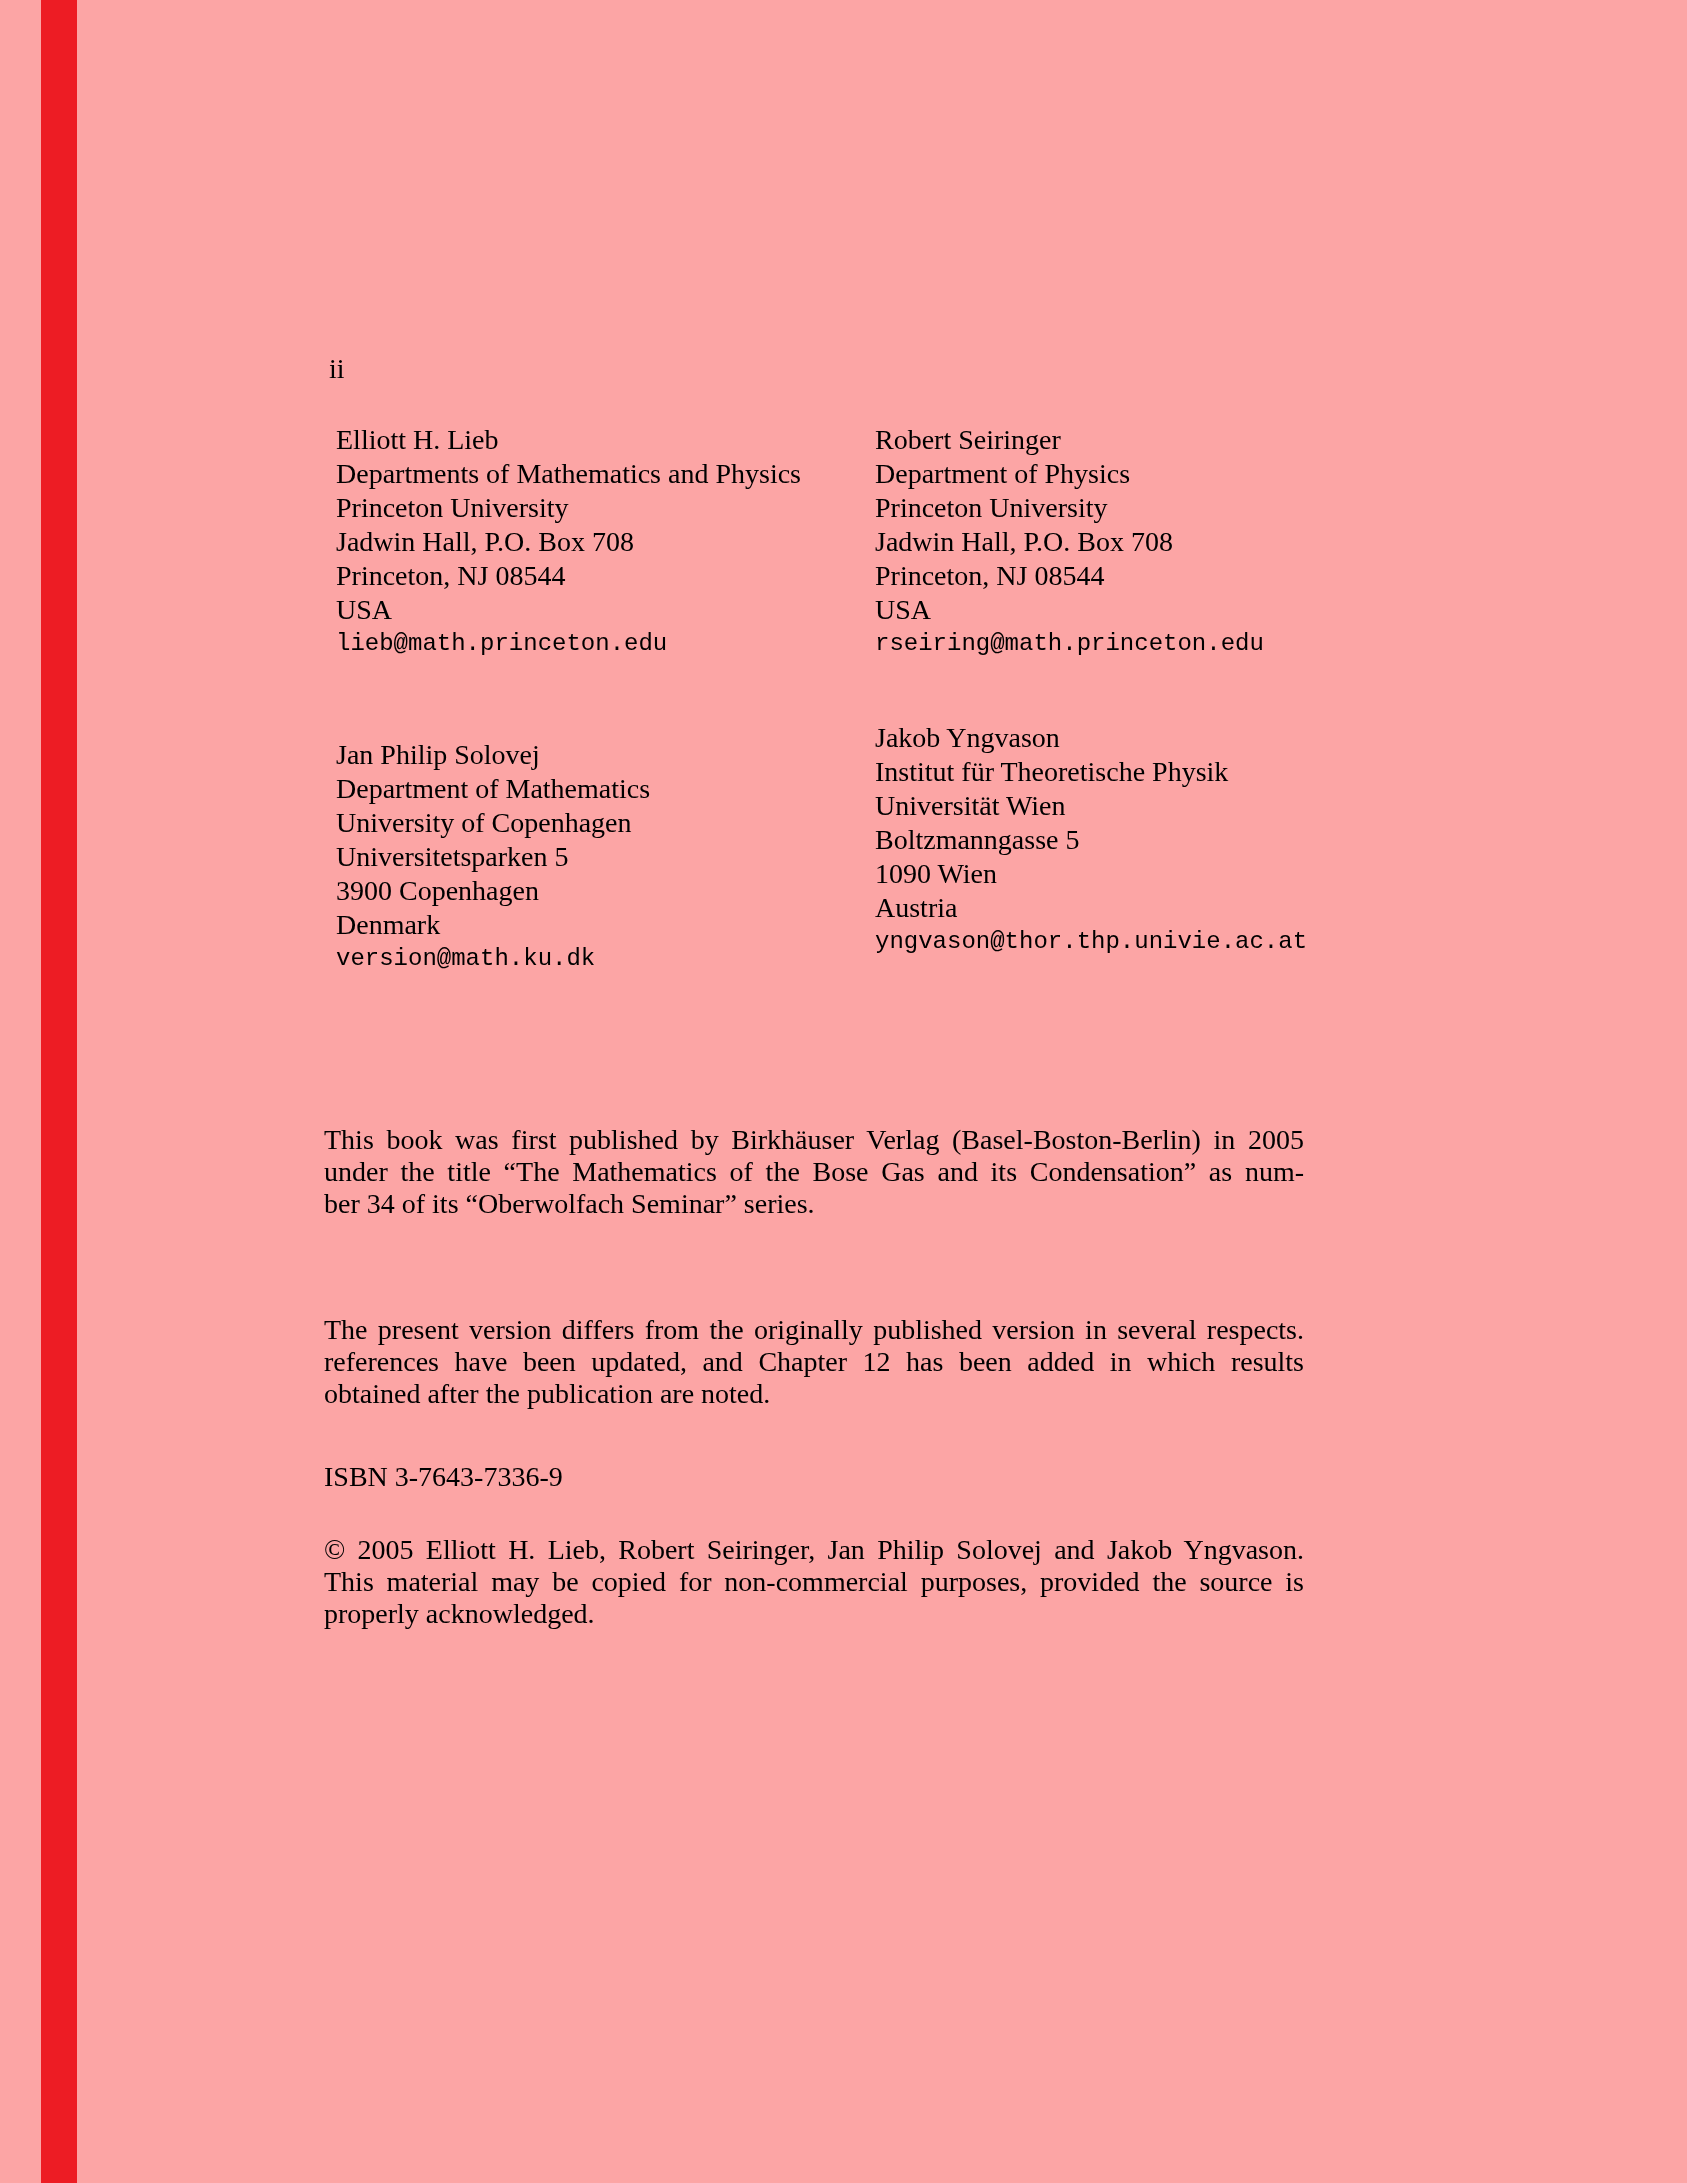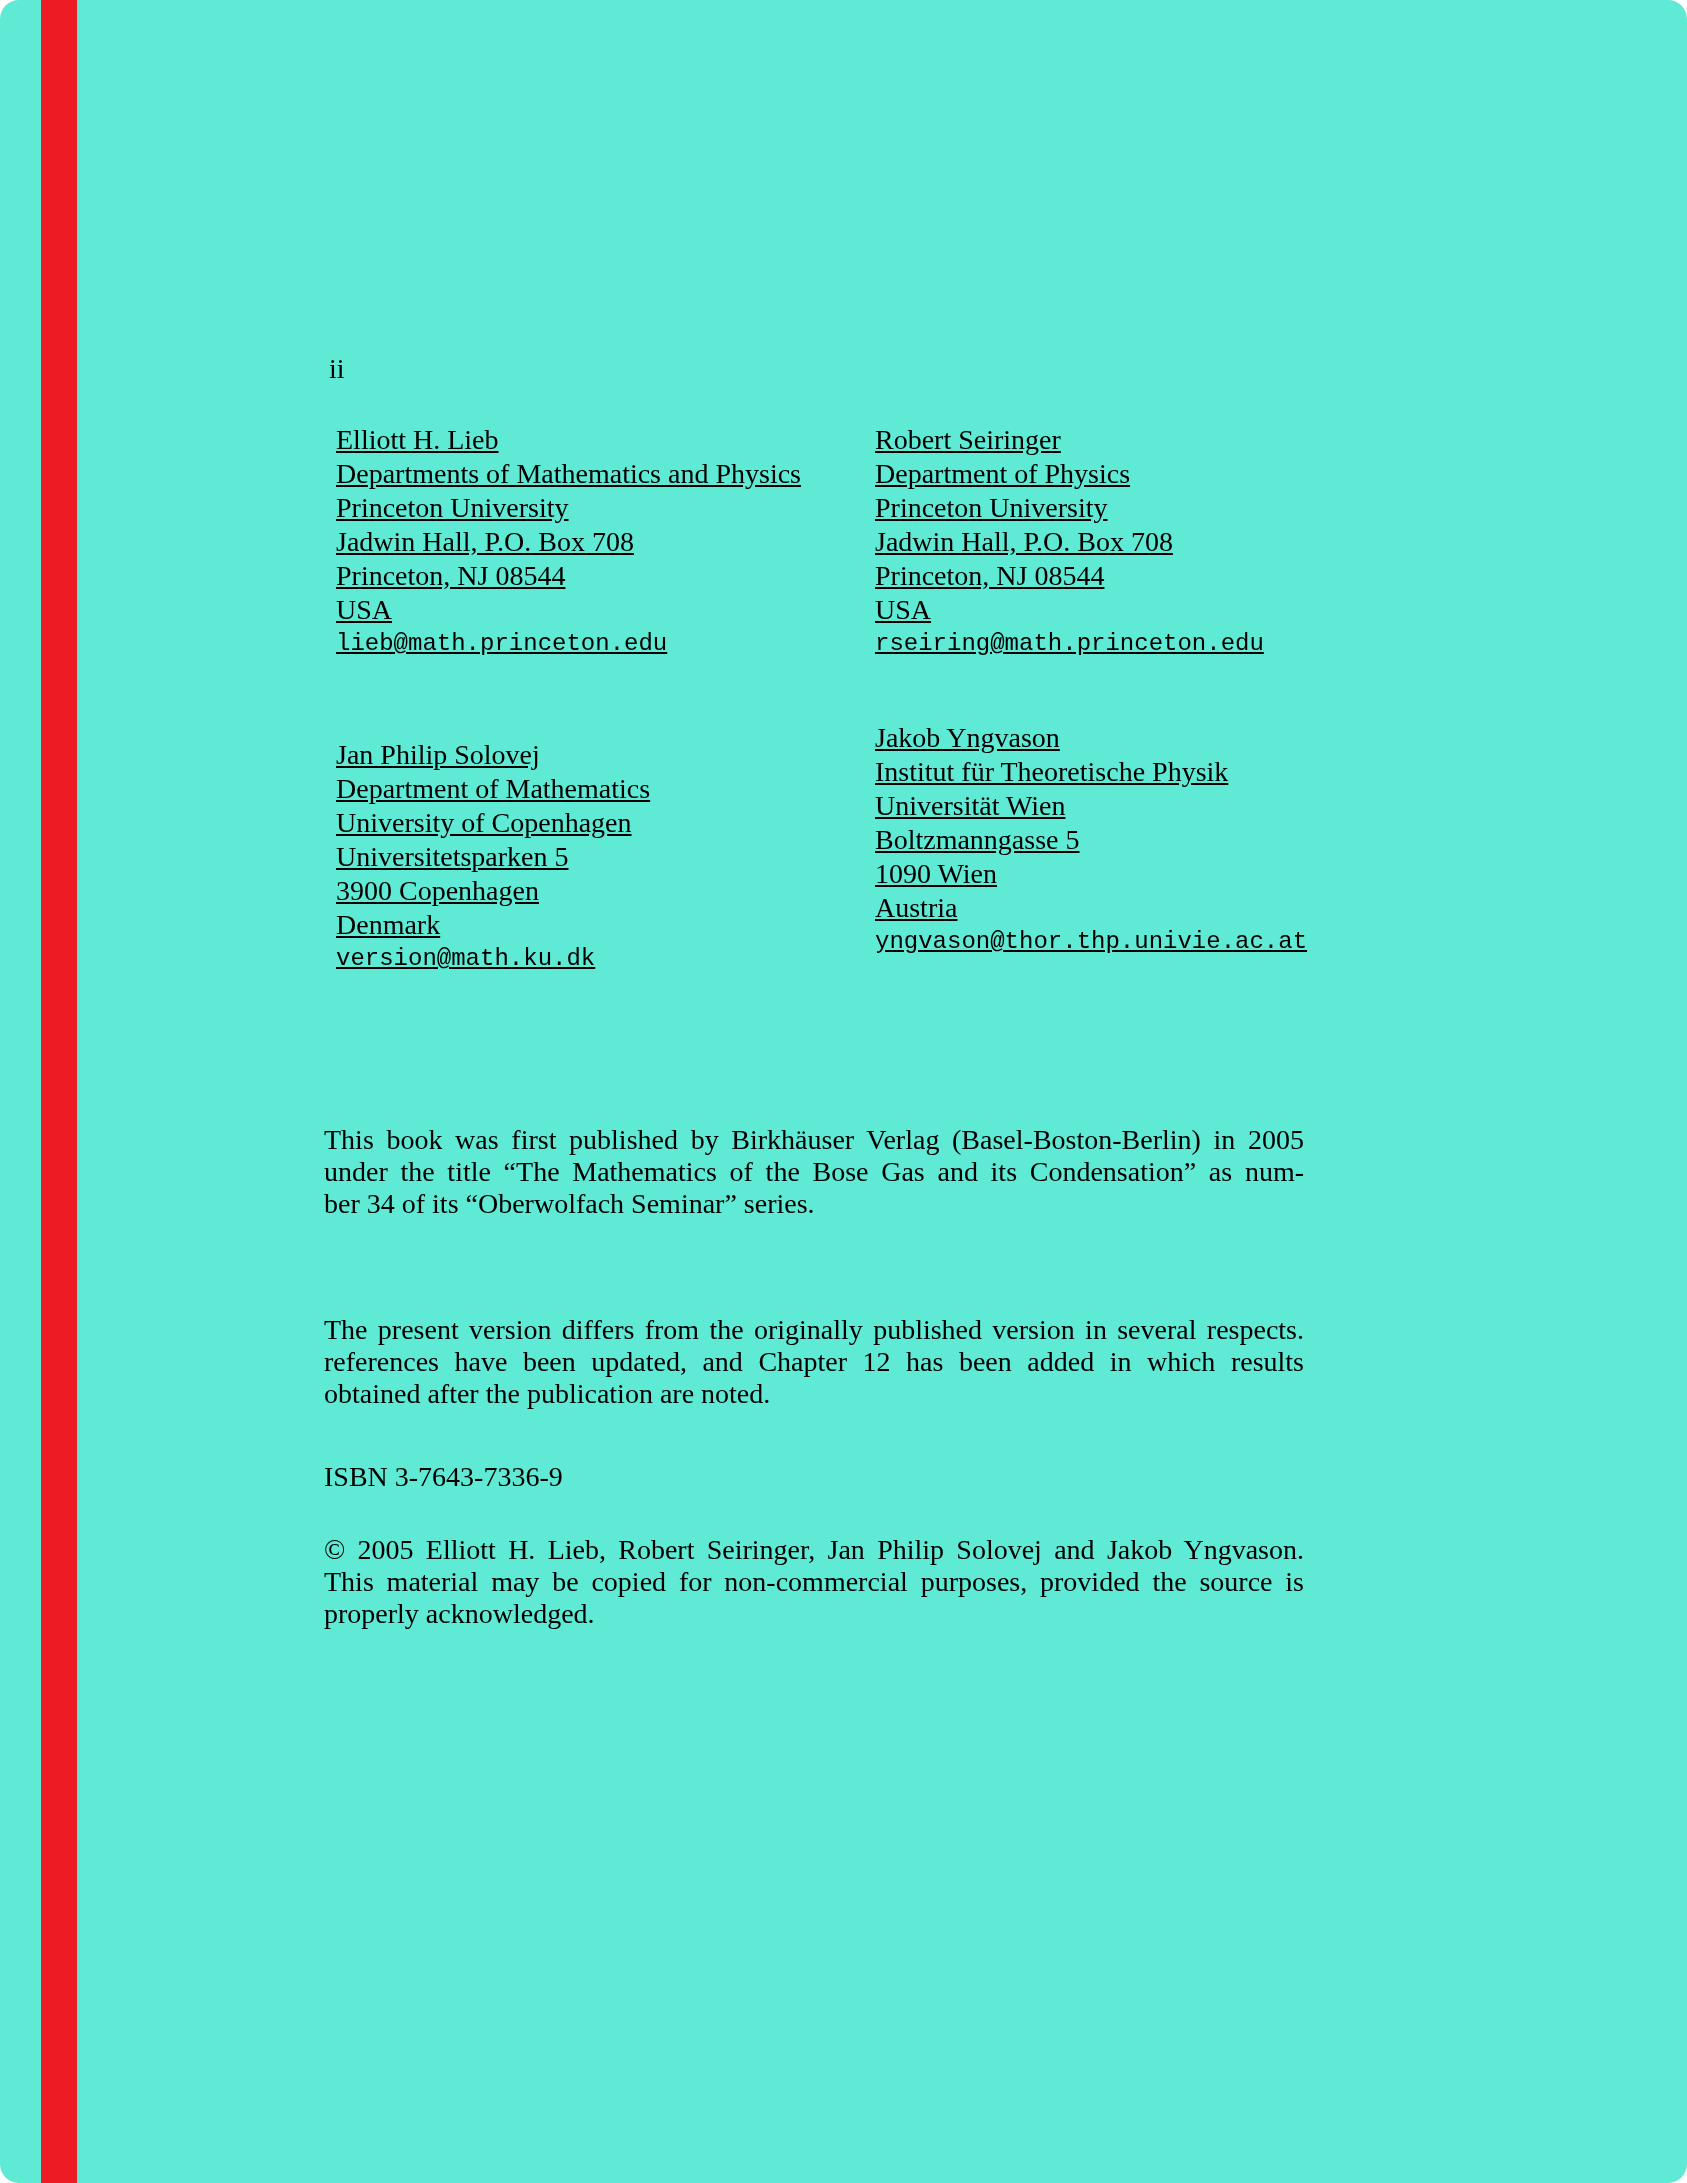--- a/index.html
+++ b/index.html
@@ -4,25 +4,24 @@
 <style>
   html, body {
     margin: 0;
     padding: 0;
     background: #ffffff;
   }
   .page {
     position: relative;
     width: 1687px;
     height: 2183px;
-    background: #5eead4;
+    background: #fca5a5;
     color: #000000;
     font-family: "Liberation Serif", "DejaVu Serif", serif;
     overflow: hidden;
-    border-radius: 19px;
   }
   .edge-strip {
     position: absolute;
     left: 41px;
     top: 0;
     width: 36px;
     height: 2183px;
     background: #ed1c24;
   }
   .pagenum {
@@ -30,21 +29,20 @@
     left: 329px;
     top: 353px;
     font-size: 28px;
     line-height: 32px;
   }
   .author-block {
     position: absolute;
     font-size: 28px;
     line-height: 34px;
     white-space: nowrap;
-    text-decoration: underline;
   }
   .author-block.pos-0 { left: 336px;  top: 423px; }
   .author-block.pos-1 { left: 875px; top: 423px; }
   .author-block.pos-2 { left: 336px;  top: 738px; }
   .author-block.pos-3 { left: 875px; top: 721px; }
   .author-email {
     font-family: "Liberation Mono", "DejaVu Sans Mono", monospace;
     font-size: 24px;
   }
   .para {

